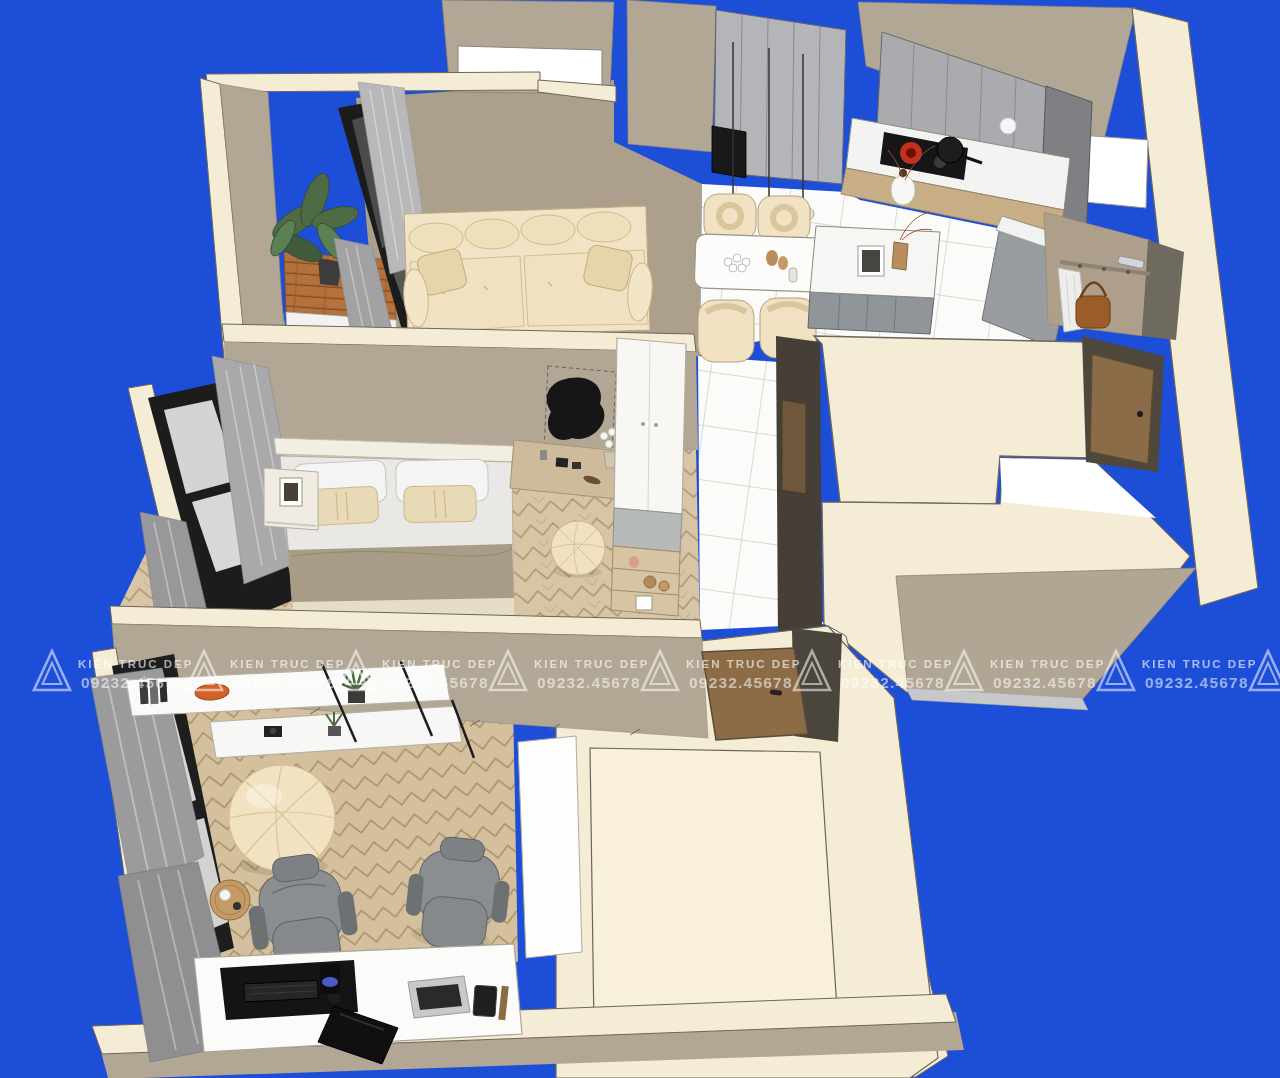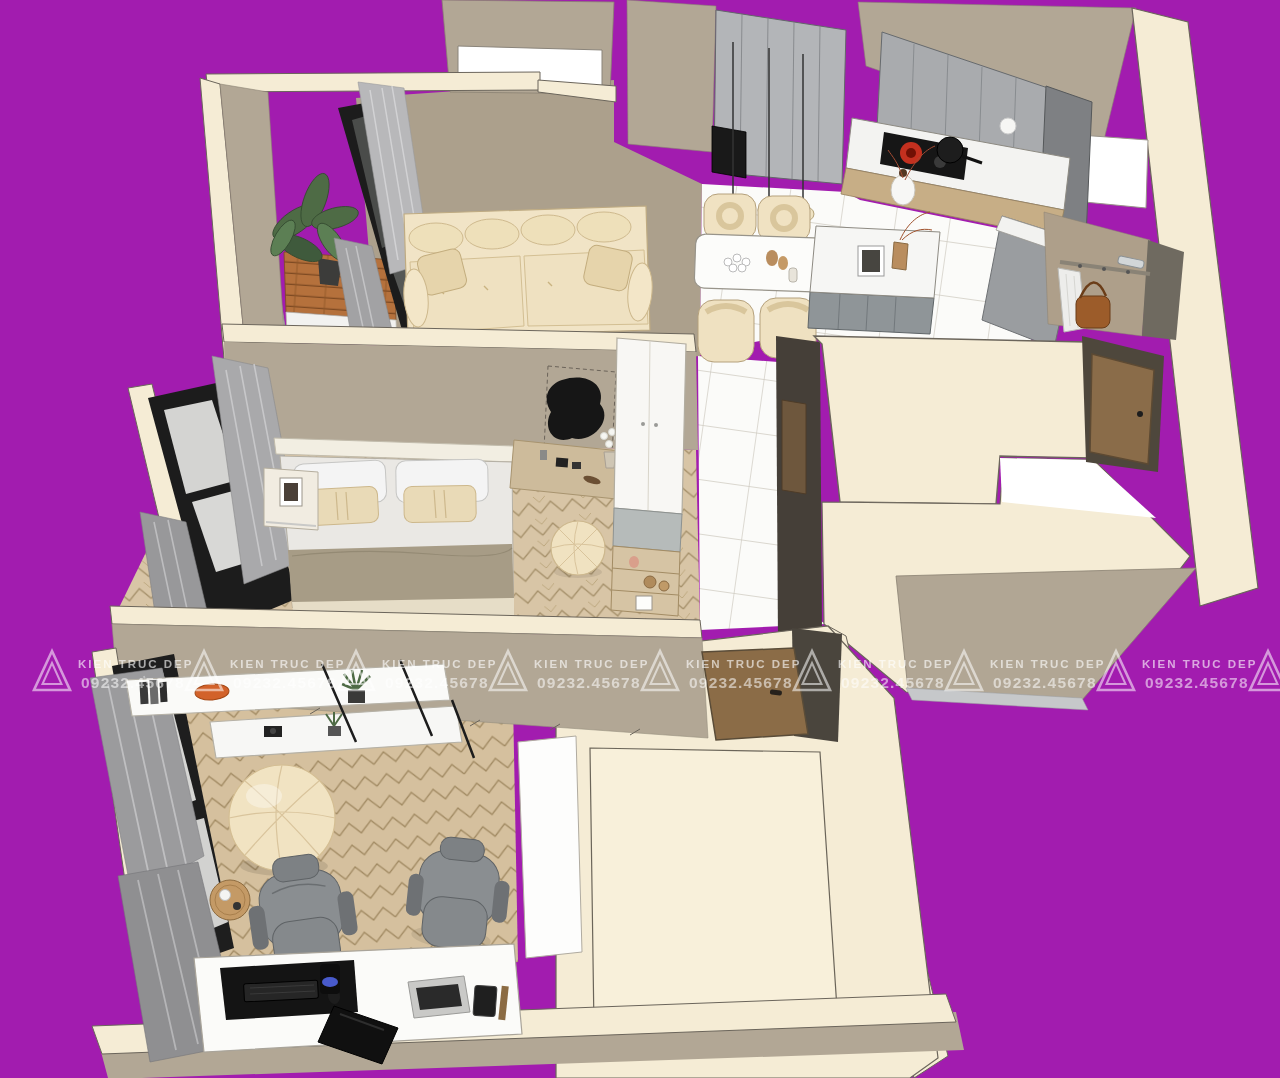--- a/index.html
+++ b/index.html
@@ -1,16 +1,16 @@
 <!DOCTYPE html>
 <html><head>
 <meta charset="utf-8">
 <style>
   html,body{margin:0;padding:0;background:#ffffff;}
-  .stage{position:relative;width:1280px;height:1078px;background:#a21caf;overflow:hidden;
+  .stage{position:relative;width:1280px;height:1078px;background:#1d4ed8;overflow:hidden;
          font-family:"Liberation Sans",sans-serif;}
   svg{display:block;}
   .wm-brand{font-family:"Liberation Sans",sans-serif;font-size:11.5px;font-weight:600;
             letter-spacing:2px;fill:rgba(255,255,255,0.62);}
   .wm-phone{font-family:"Liberation Sans",sans-serif;font-size:15.5px;font-weight:700;
             letter-spacing:1.2px;fill:rgba(255,255,255,0.55);}
   .wm-tri{stroke:rgba(255,255,255,0.55);fill:none;}
 </style>
 </head>
 <body>

